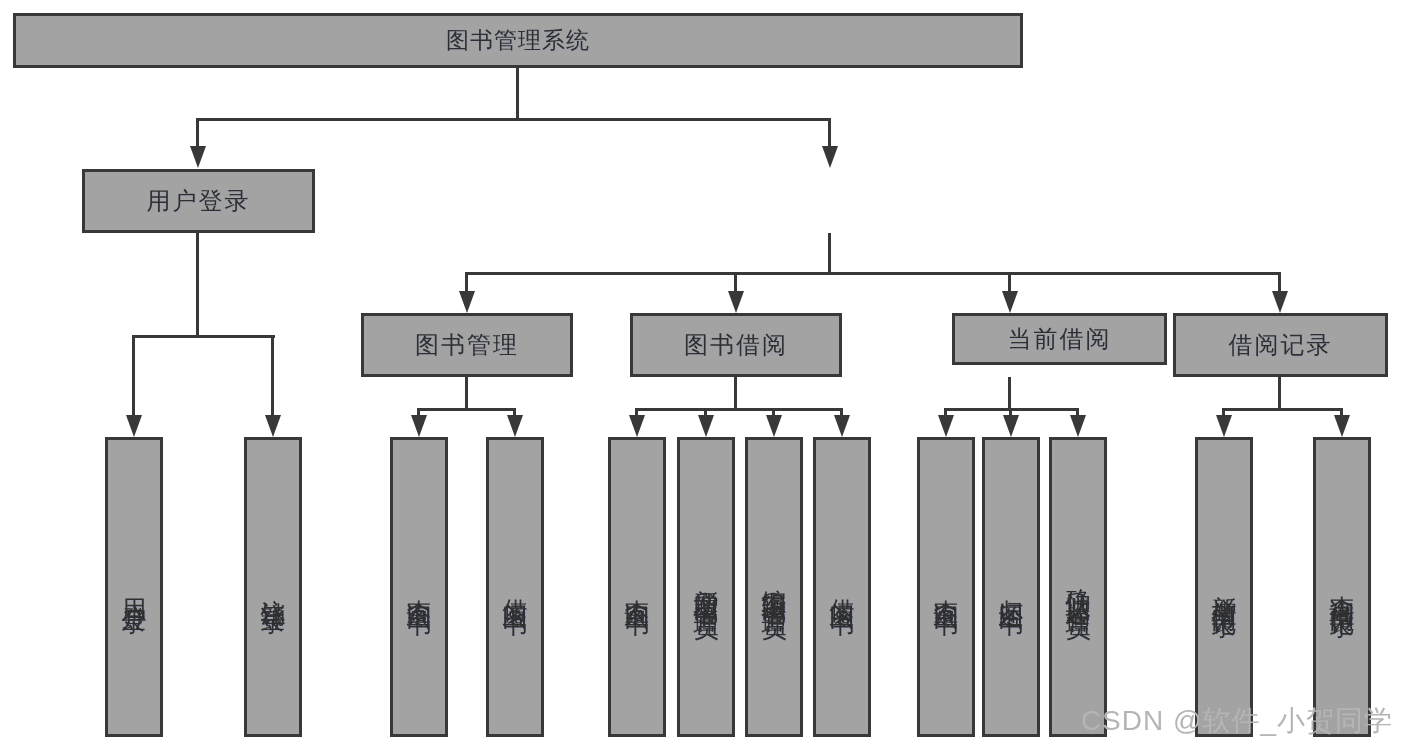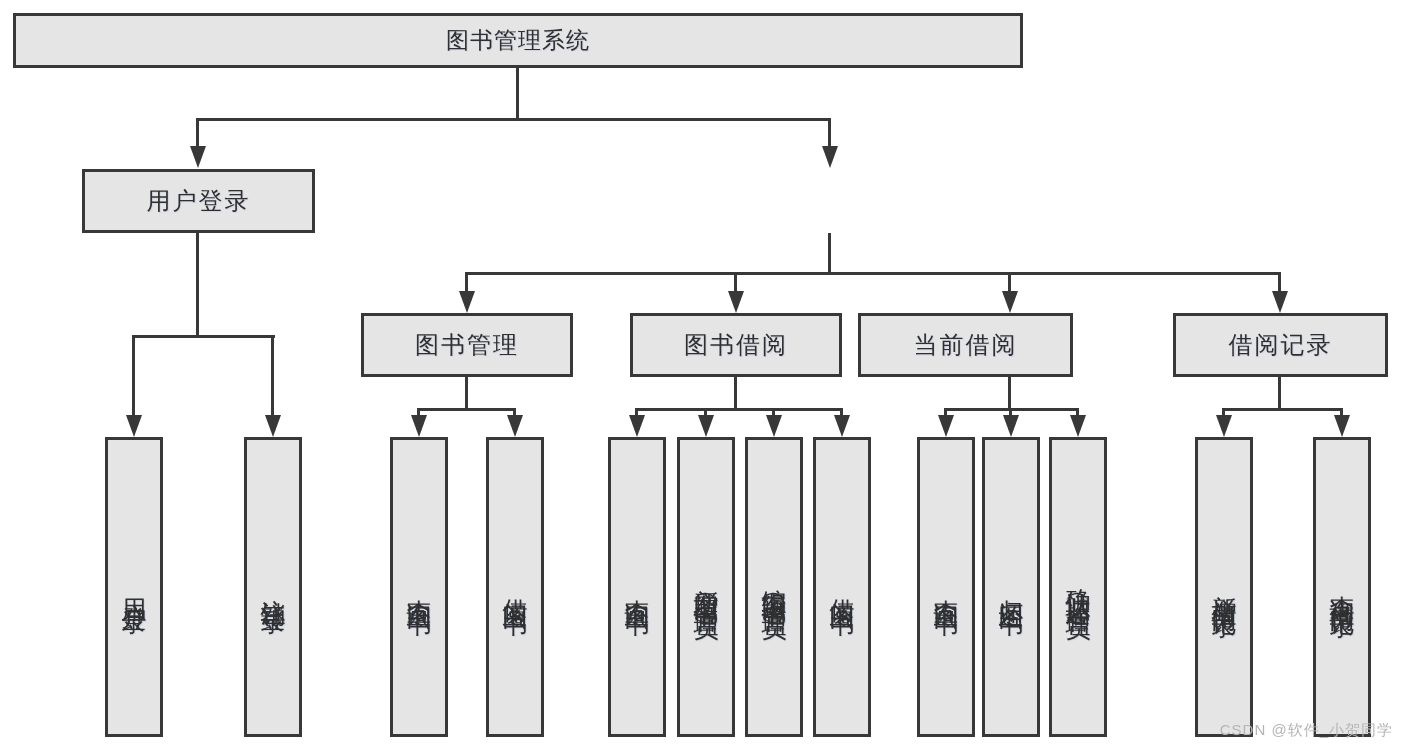--- a/index.html
+++ b/index.html
@@ -4,21 +4,21 @@
 <style>
   html,body{margin:0;padding:0;background:#ffffff;}
   .stage{
     position:relative;width:1405px;height:747px;background:#ffffff;overflow:hidden;
     font-family:"Liberation Sans","DejaVu Sans",sans-serif;
     color:#2f2f2f;
   }
   
   .b{
     position:absolute;box-sizing:border-box;
-    border:3px solid #383838;background:#e5e5e5;
+    border:3px solid #383838;background:#a3a3a3;
     display:flex;align-items:center;justify-content:center;
     text-align:center;
   }
   .b span{
     color:#2f2f2f;
     text-shadow:1px 1px 0 rgba(130,160,235,0.22);
     white-space:nowrap;
   }
   .hbox span{font-size:24px;letter-spacing:2px;}
   .root span{font-size:23px;letter-spacing:1px;}
@@ -30,21 +30,21 @@
   
   .v{position:absolute;width:3px;background:#383838;}
   .h{position:absolute;height:3px;background:#383838;}
   .a{
     position:absolute;width:0;height:0;
     border-left:8px solid transparent;border-right:8px solid transparent;
     border-top:22px solid #383838;
   }
   .wm{
     position:absolute;right:12px;bottom:7px;
-    font-size:15px;color:#b5b5b5;letter-spacing:1px;
+    font-size:28px;color:#b5b5b5;letter-spacing:1px;
     z-index:5;white-space:nowrap;
   }
 </style>
 </head>
 <body>
 
 <div class="stage">
 
   <div class="b hbox root" style="left:13px;top:13px;width:1010px;height:55px">
     <span>图书管理系统</span>
@@ -53,21 +53,21 @@
   <div class="b hbox" style="left:82px;top:169px;width:233px;height:64px">
     <span>用户登录</span>
   </div>
 
   <div class="b hbox" style="left:361px;top:313px;width:212px;height:64px">
     <span>图书管理</span>
   </div>
   <div class="b hbox" style="left:630px;top:313px;width:212px;height:64px">
     <span>图书借阅</span>
   </div>
-  <div class="b hbox" style="left:858px;top:313px;width:215px;height:64px">
+  <div class="b hbox" style="left:952px;top:313px;width:215px;height:52px">
     <span>当前借阅</span>
   </div>
   <div class="b hbox" style="left:1173px;top:313px;width:215px;height:64px">
     <span>借阅记录</span>
   </div>
 
   <div class="b leaf" style="left:105px">
     <span>用户登录</span>
   </div>
   <div class="b leaf" style="left:244px">

